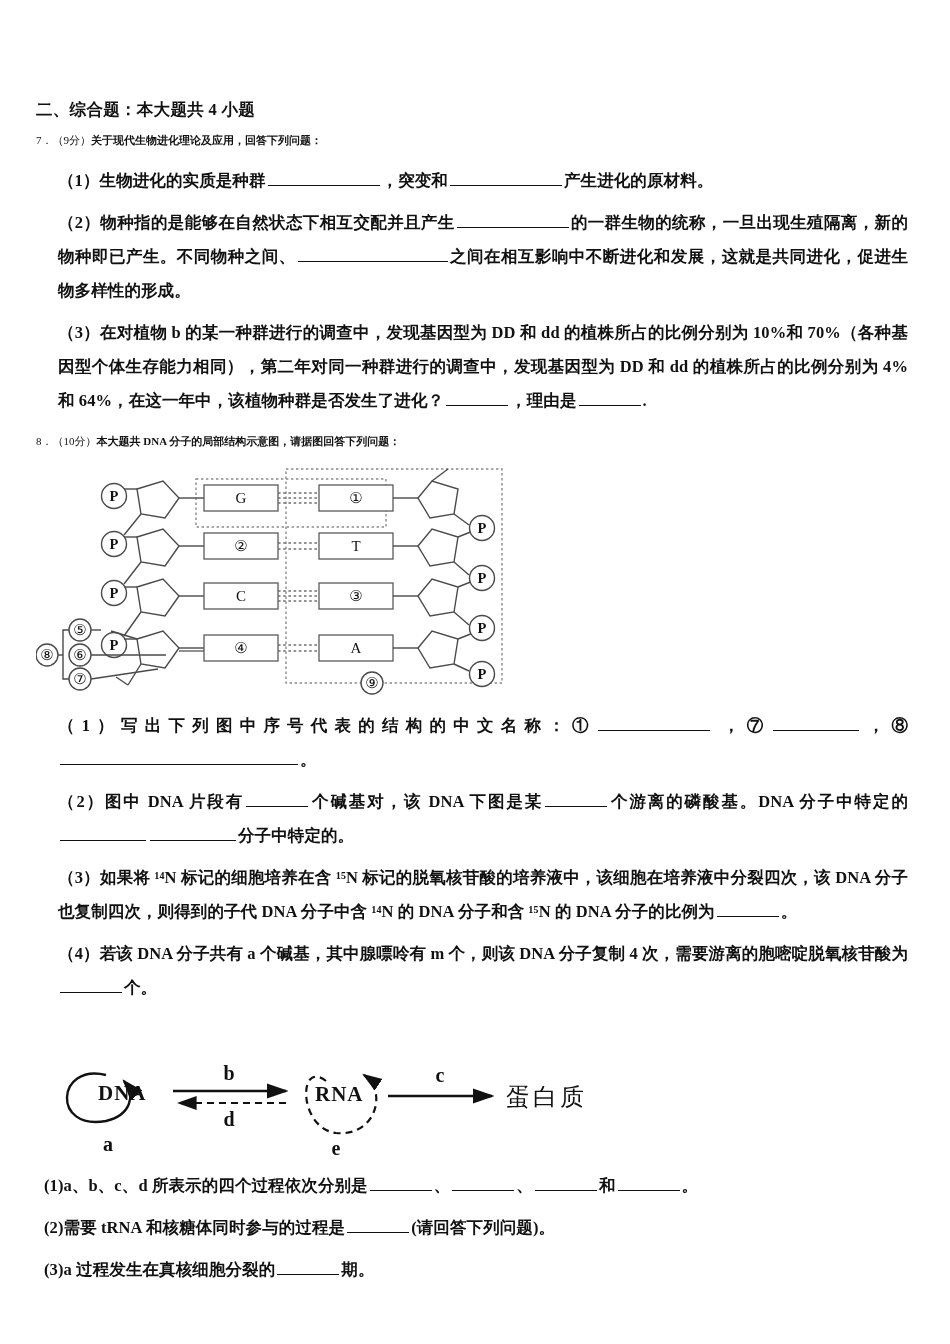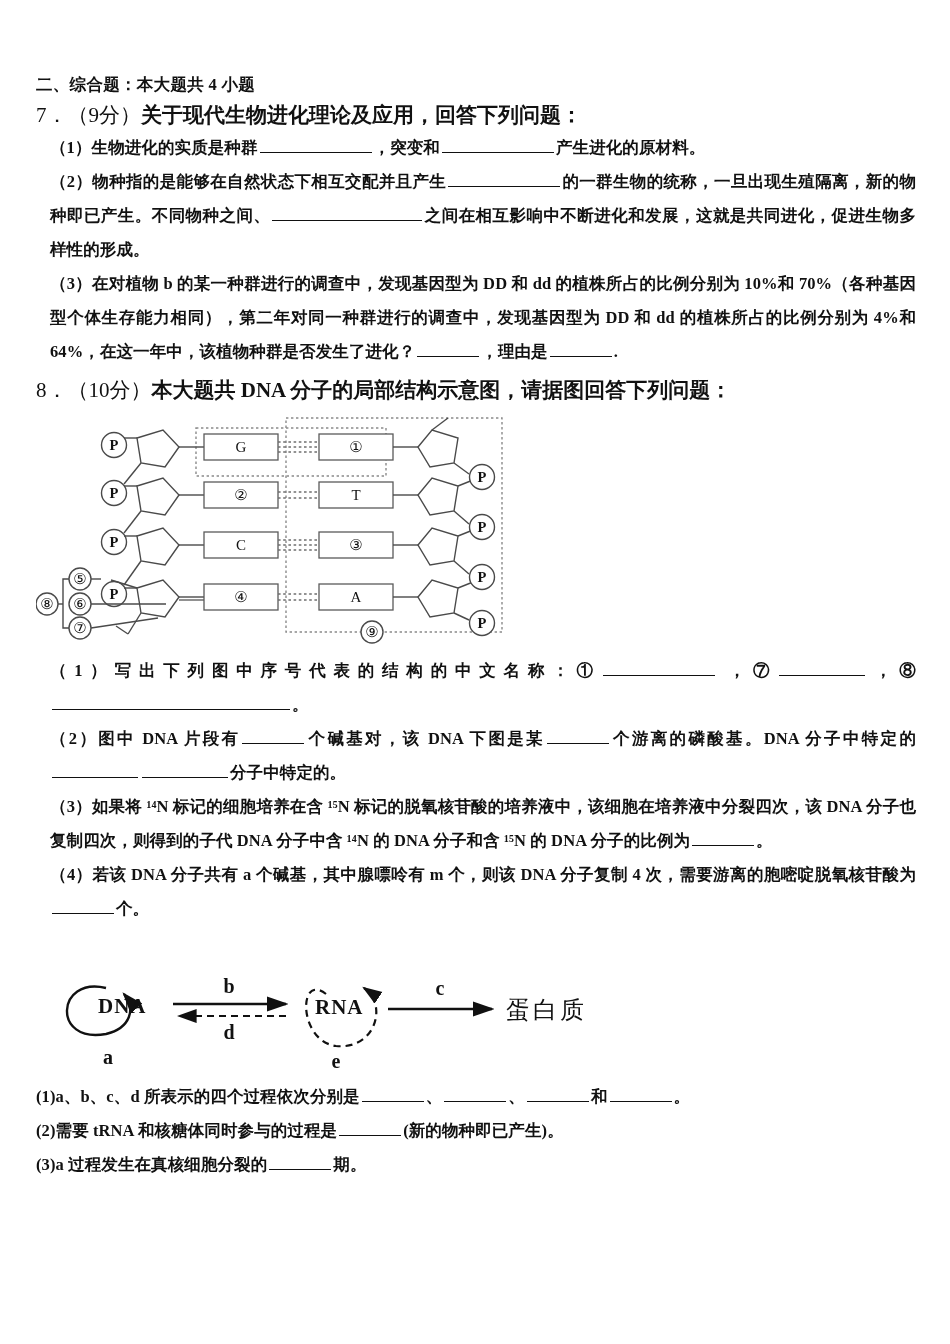--- a/index.html
+++ b/index.html
@@ -17,43 +17,43 @@
   }
   .page {
     position: absolute;
     left: 0; top: 0;
     width: 950px;
     height: 1344px;
   }
   .content {
     position: absolute;
     left: 36px;
-    top: 72px;
+    top: 97px;
     width: 880px;
   }
 
   
   .sec-head {
     font-size: 16.5px;
     font-weight: 700;
     line-height: 26px;
     letter-spacing: 0.3px;
     margin: 0 0 2px 0;
   }
   .qhead {
-    font-size: 21px;
+    font-size: 11px;
     line-height: 31px;
     margin: 0;
   }
   .indent { padding-left: 14px; }
   .para {
     font-size: 16.5px;
     line-height: 34px;
     letter-spacing: 0.1px;
-    margin: 0;
+    margin: 8px;
     text-align: justify;
   }
   .para.bold { font-weight: 700; }
   .blank {
     display: inline-block;
     border-bottom: 1.2px solid #111;
     vertical-align: baseline;
     height: 15px;
     margin: 0 2px;
   }
@@ -338,21 +338,21 @@
 
         <text class="cn" x="470" y="72">蛋白质</text>
       </svg>
     </div>
 
     <div class="para bold indent" style="padding-left:0">
       <span>(1)</span><span>a、b、c、d 所表示的四个过程依次分别是</span><span class="blank b-s"></span><span>、</span><span class="blank b-s"></span><span>、</span><span class="blank b-s"></span><span>和</span><span class="blank b-s"></span><span>。</span>
     </div>
 
     <div class="para bold indent" style="padding-left:0">
-      <span>(2)</span><span>需要 tRNA 和核糖体同时参与的过程是</span><span class="blank b-s"></span><span>(新的物种即已产生)。</span>
+      <span>(2)</span><span>需要 tRNA 和核糖体同时参与的过程是</span><span class="blank b-s"></span><span>(请回答下列问题)。</span>
     </div>
 
     <div class="para bold indent" style="padding-left:0">
       <span>(3)</span><span>a 过程发生在真核细胞分裂的</span><span class="blank b-s"></span><span>期。</span>
     </div>
 
   </div>
 </div>
 
 </body></html>

